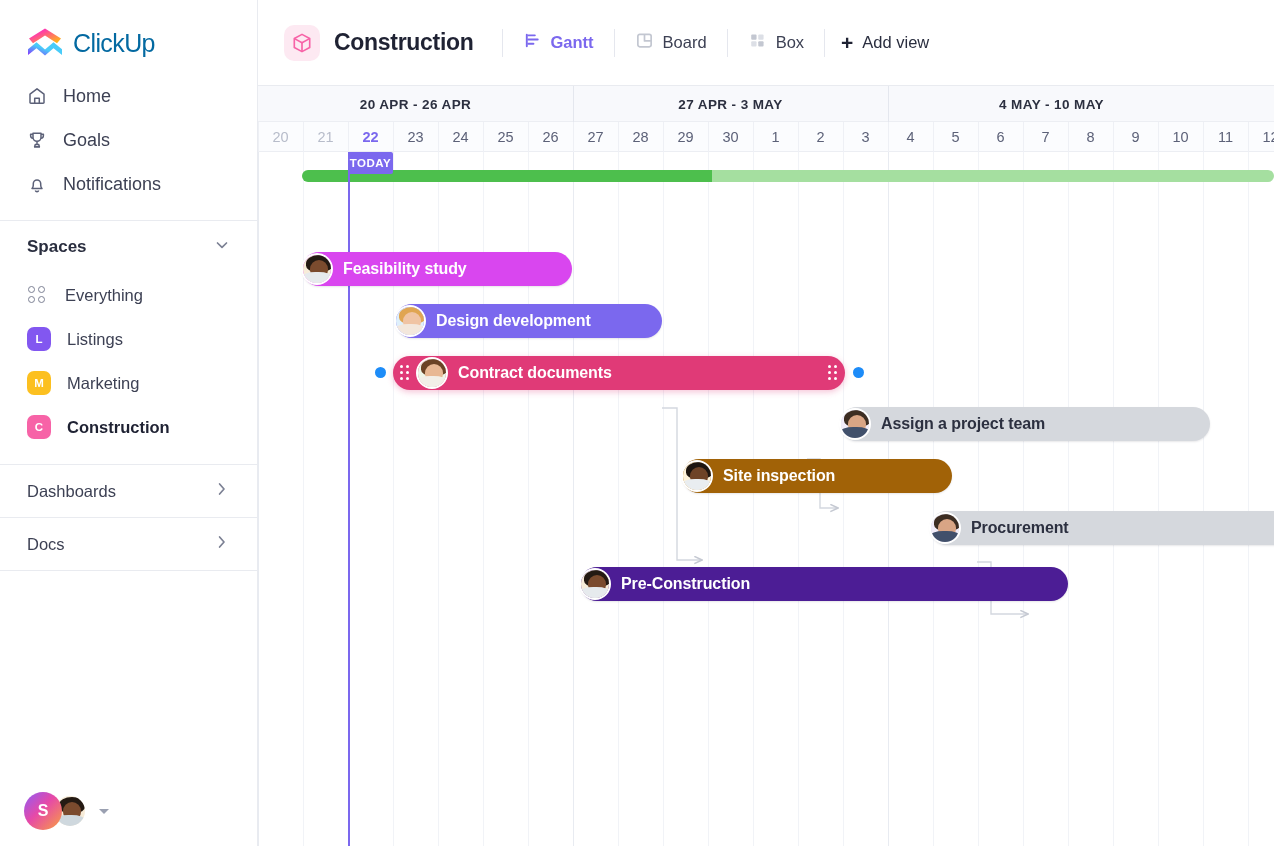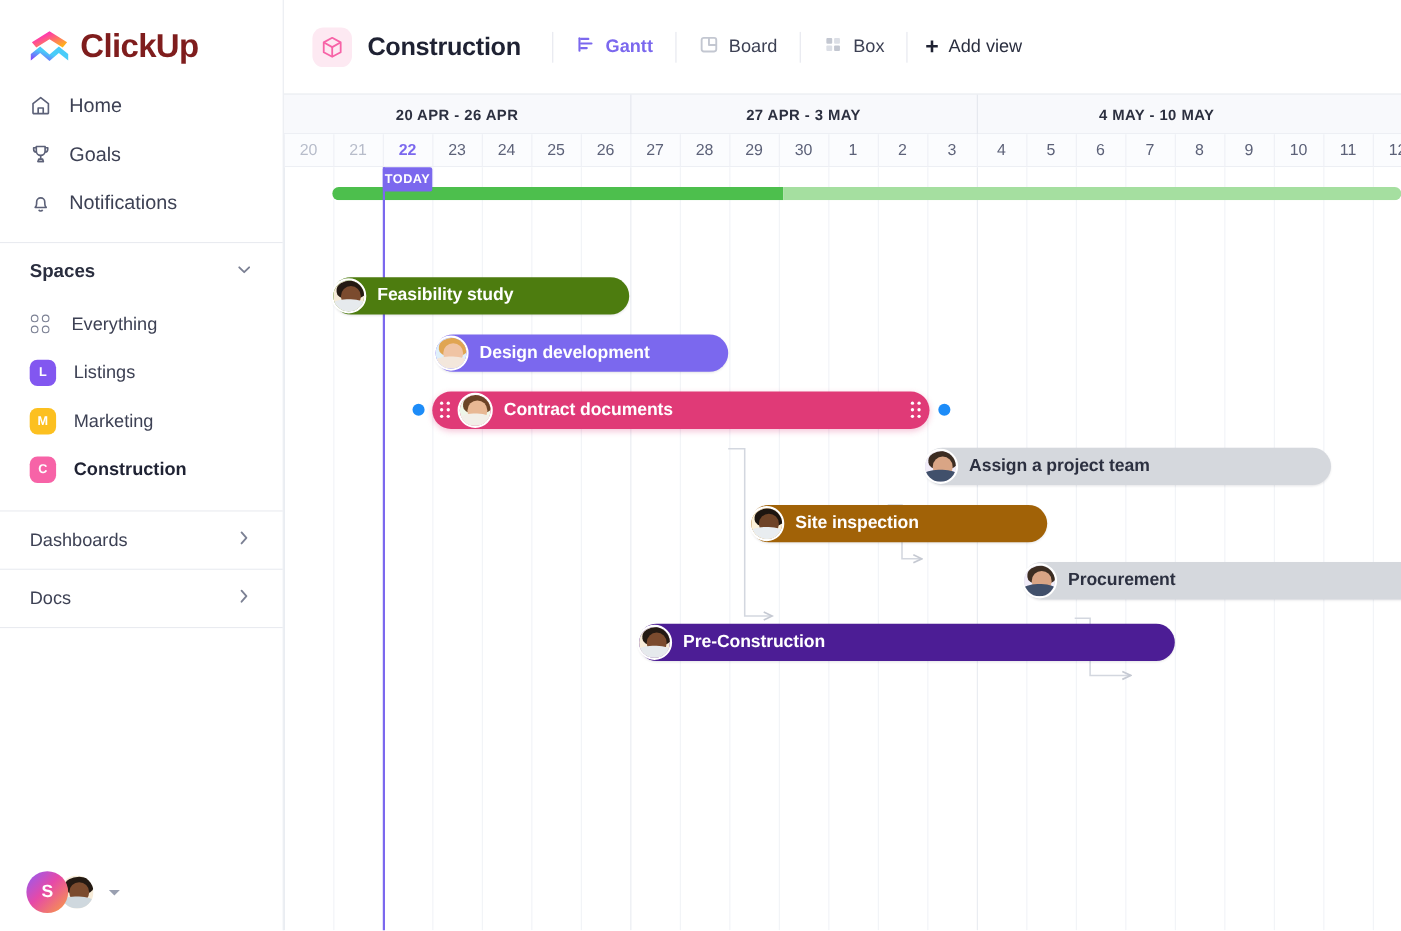--- a/index.html
+++ b/index.html
@@ -20,21 +20,21 @@
     border-right: 1px solid #e9ebf0;
     position: relative;
     flex: 0 0 258px;
   }
   .logo-row {
     display: flex; align-items: center; gap: 9px;
     padding: 24px 0 0 26px; height: 62px;
   }
   .logo-mark { width: 38px; height: 30px; position: relative; }
   .logo-text {
-    font-size: 30px; font-weight: bold; color: #7f1d1d;
+    font-size: 25px; font-weight: normal; color: #0369a1;
     letter-spacing: -0.6px;
   }
   .nav-top { padding-top: 12px; }
   .nav-item {
     display: flex; align-items: center; gap: 16px;
     height: 44px; padding-left: 27px;
     font-size: 18px; color: #3d4154; cursor: pointer;
   }
   .nav-ico { width: 20px; height: 20px; display: flex; align-items: center; justify-content: center; }
   .nav-divider { height: 1px; background: #e9ebf0; margin: 14px 0 0 0; }
@@ -478,21 +478,21 @@
           <div class="gcol" style="left: 945px;"></div>
           <div class="gcol" style="left: 990px;"></div>
         </div>
       <div id="overlay">
           <div class="todaybadge" style="left: 90px; width: 45px; top: 67px;">TODAY</div>
           <div class="todayline" style="left: 90px; top: 67px; height: 761px;"></div>
           <div class="progbar" style="left: 44px; width: 972px; top: 85px;">
             <div class="done" style="width: 410px; background: rgb(77, 191, 77);"></div>
             <div class="todo" style="width: 562px; background: rgb(165, 223, 160);"></div>
           </div>
-          <div class="bar light" style="left: 44px; width: 270px; top: 167px; background: #4d7c0f;">
+          <div class="bar light" style="left: 44px; width: 270px; top: 167px; background: #d946ef;">
             <span class="av">
               <span class="face">
                 <span class="bg" style="background:#f7ecd9"></span>
                 <span class="hair" style="left:3px;top:0px;width:26px;height:17px;background:#241a13"></span>
                 <span class="skin" style="left:7px;top:5px;width:18px;height:18px;background:#7b4b2e"></span>
                 <span class="body" style="width:30px;height:11px;background:#e6eaed"></span>
               </span>
             </span>
             <span class="lbl">Feasibility study</span>
           </div>

